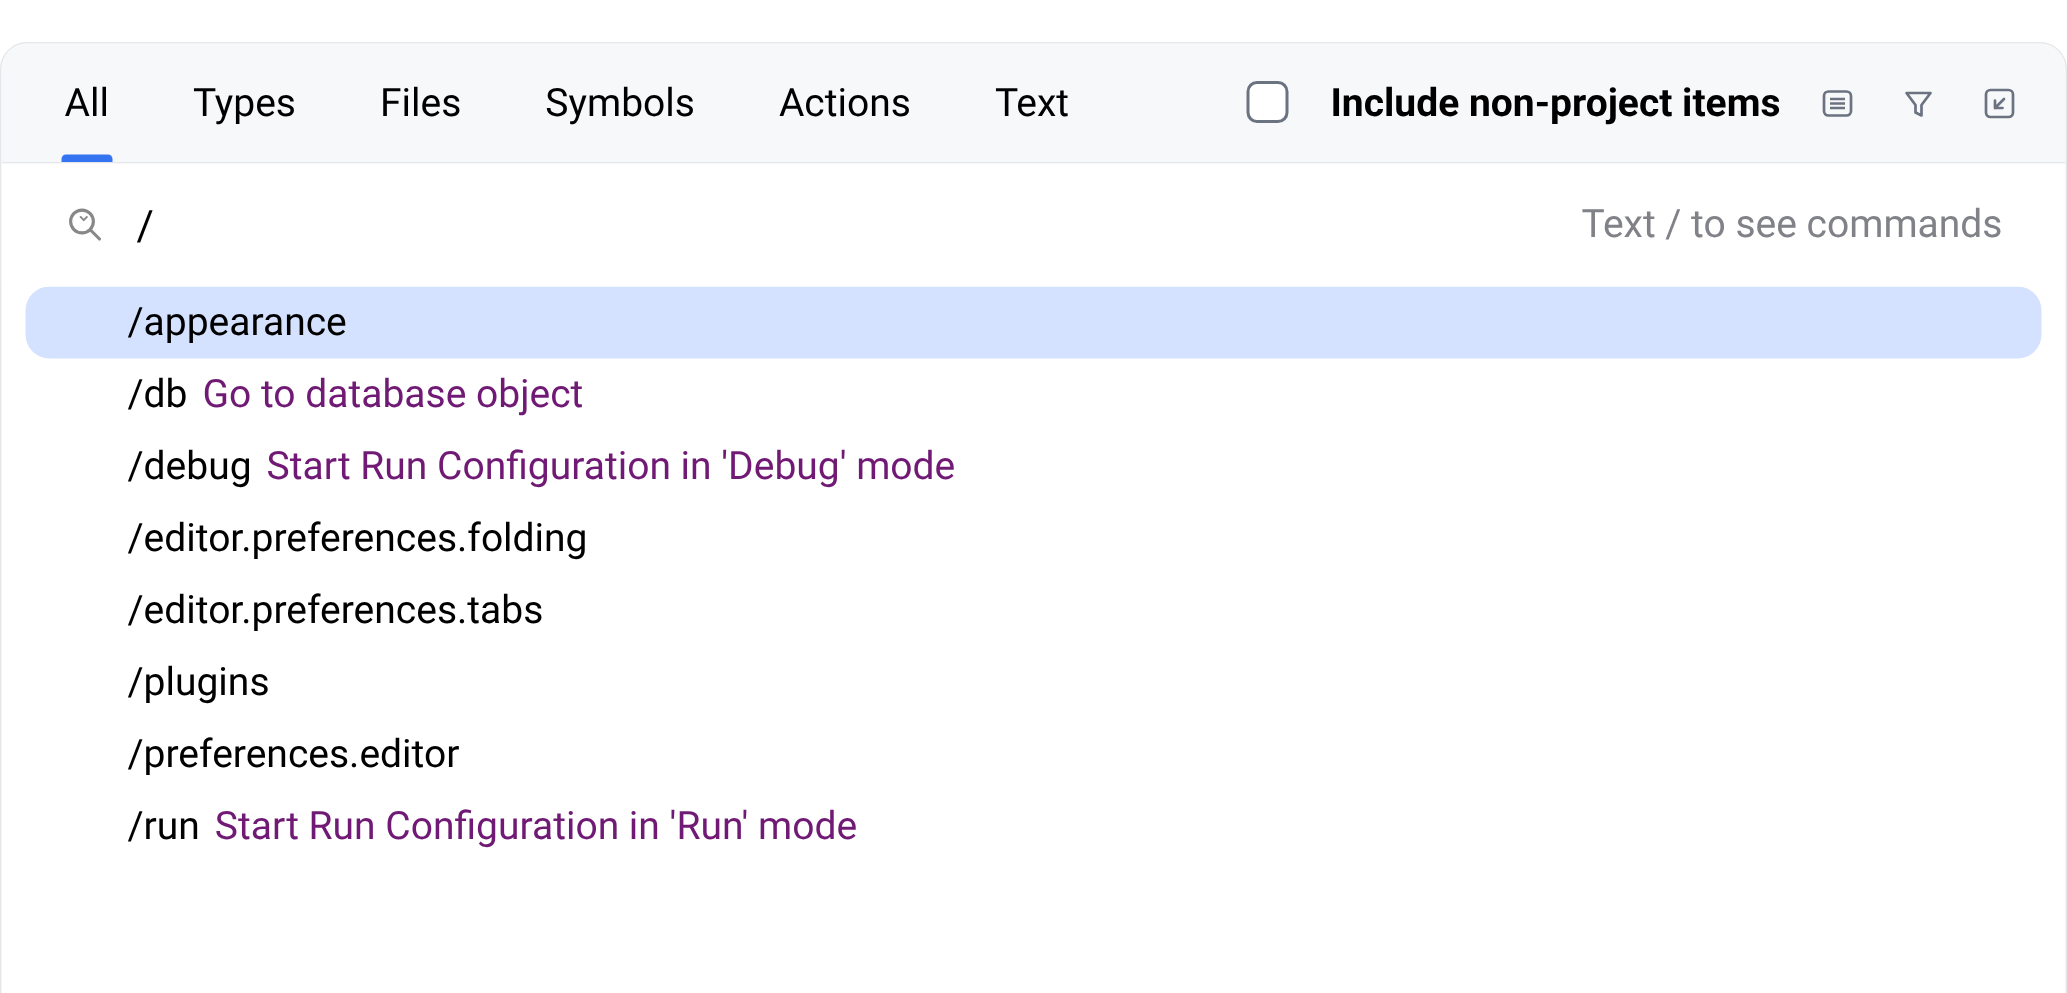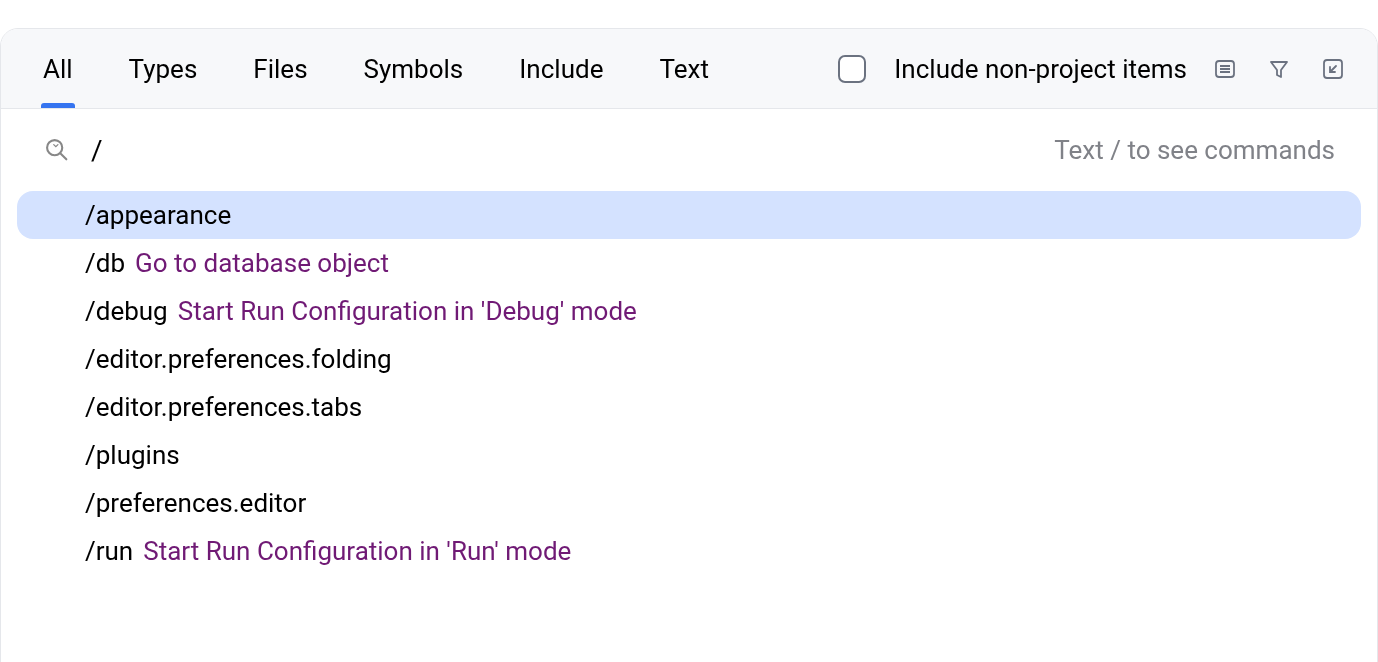--- a/index.html
+++ b/index.html
@@ -60,23 +60,23 @@
     border-radius: 3px 3px 0 0;
   }
   .header-right {
     margin-left: auto;
     display: flex;
     align-items: center;
     gap: 22px;
   }
   .checkbox-wrap {
     display: flex;
-    align-items: center;
     gap: 28px;
     cursor: pointer;
+    font-weight: bold;
   }
   .checkbox {
     width: 28px;
     height: 28px;
     border: 2px solid #6b7280;
     border-radius: 7px;
     background: #fff;
   }
   .checkbox-label {
     font-size: 26px;
@@ -147,21 +147,21 @@
 <body>
 
 <div class="popup">
 
   <div class="header">
     <div class="tabs">
       <div class="tab active">All</div>
       <div class="tab">Types</div>
       <div class="tab">Files</div>
       <div class="tab">Symbols</div>
-      <div class="tab">Include</div>
+      <div class="tab">Actions</div>
       <div class="tab">Text</div>
     </div>
     <div class="header-right">
       <div class="checkbox-wrap">
         <div class="checkbox"></div>
         <span class="checkbox-label">Include non-project items</span>
       </div>
       <div class="icon-btn">
         <svg width="24" height="24" viewBox="0 0 24 24" fill="none" stroke="currentColor" stroke-width="1.8">
           <rect x="3" y="4" width="18" height="16" rx="3"></rect>

